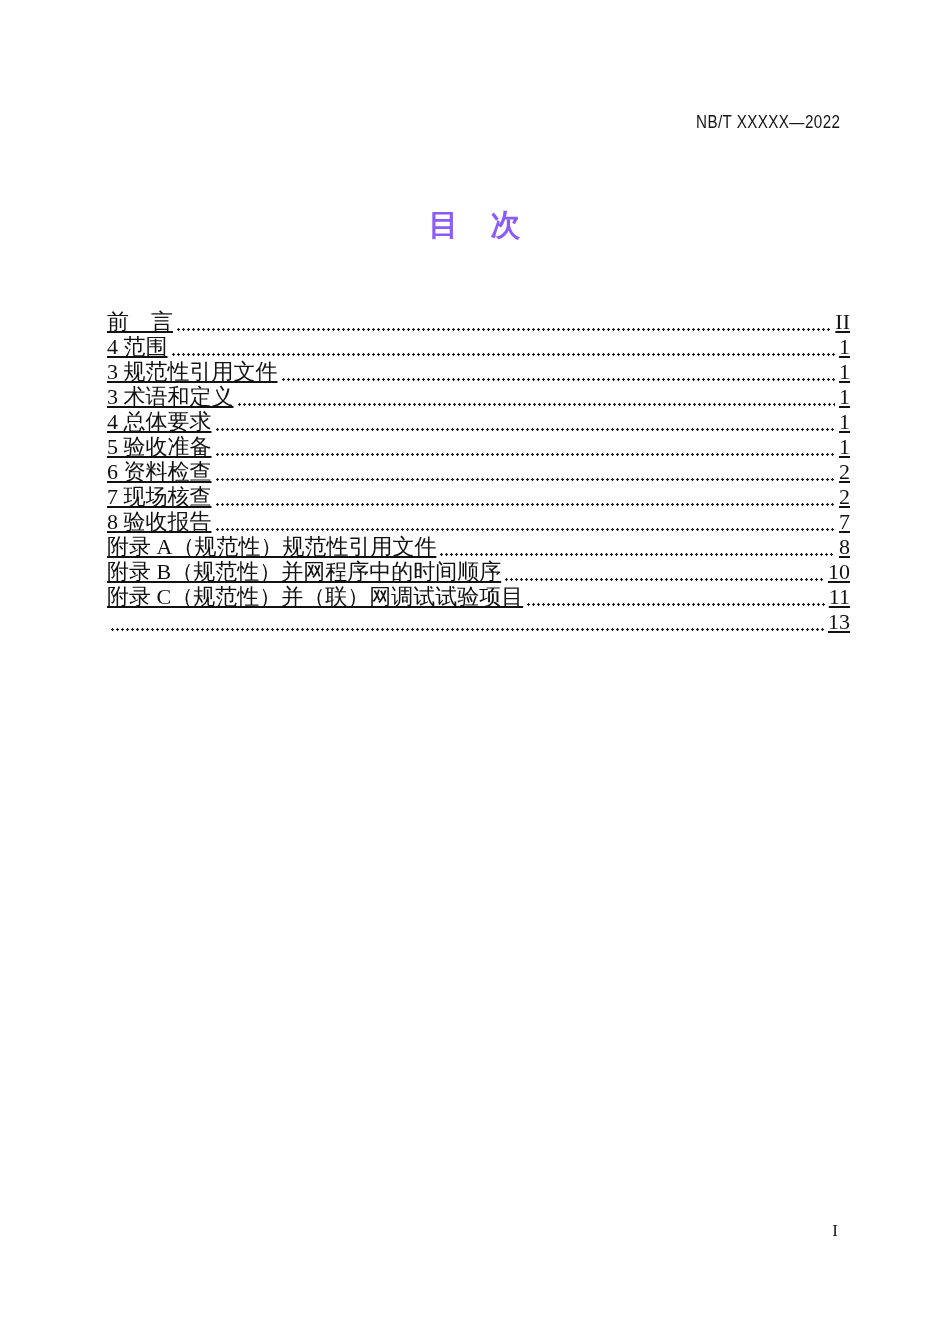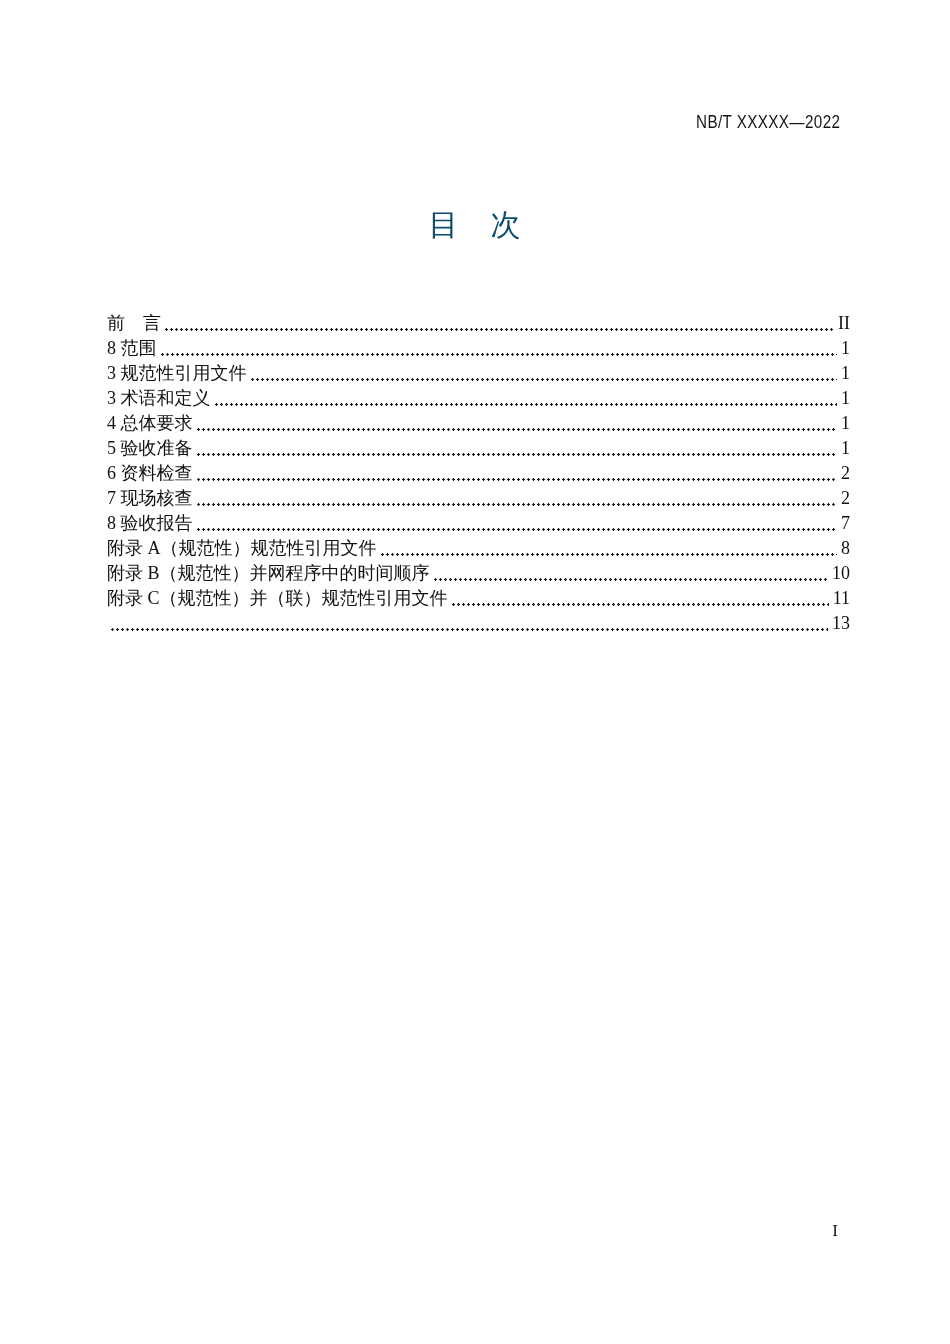--- a/index.html
+++ b/index.html
@@ -25,36 +25,37 @@
     white-space: nowrap;
     color: #161616;
   }
   .page-title {
     position: absolute;
     top: 205px;
     left: 0;
     width: 100%;
     text-align: center;
     font-family: "Liberation Sans", "DejaVu Sans", sans-serif;
-    font-weight: normal;
+    font-weight: bold;
     font-size: 30px;
     letter-spacing: 1px;
-    color: #0c4a6e;
+    color: #8b5cf6;
   }
   .toc {
     position: absolute;
     left: 107px;
     right: 100px;
     top: 310px;
   }
   .toc-row {
     display: flex;
     align-items: flex-end;
     height: 25px;
-    font-size: 18px;
+    font-size: 22px;
+    text-decoration: underline;
   }
   .toc-label {
     white-space: pre;
     line-height: 1.2;
     flex: none;
   }
   .toc-dots {
     flex: 1 1 auto;
     height: 100%;
     position: relative;
@@ -93,21 +94,21 @@
 
 <div class="page-title">目　次</div>
 
 <div class="toc" id="toc-list">
     <div class="toc-row">
       <span class="toc-label">前　言</span>
       <span class="toc-dots"></span>
       <span class="toc-page">II</span>
     </div>
     <div class="toc-row">
-      <span class="toc-label">8 范围</span>
+      <span class="toc-label">4 范围</span>
       <span class="toc-dots"></span>
       <span class="toc-page">1</span>
     </div>
     <div class="toc-row">
       <span class="toc-label">3 规范性引用文件</span>
       <span class="toc-dots"></span>
       <span class="toc-page">1</span>
     </div>
     <div class="toc-row">
       <span class="toc-label">3 术语和定义</span>
@@ -143,21 +144,21 @@
       <span class="toc-label">附录 A（规范性）规范性引用文件</span>
       <span class="toc-dots"></span>
       <span class="toc-page">8</span>
     </div>
     <div class="toc-row">
       <span class="toc-label">附录 B（规范性）并网程序中的时间顺序</span>
       <span class="toc-dots"></span>
       <span class="toc-page">10</span>
     </div>
     <div class="toc-row">
-      <span class="toc-label">附录 C（规范性）并（联）规范性引用文件</span>
+      <span class="toc-label">附录 C（规范性）并（联）网调试试验项目</span>
       <span class="toc-dots"></span>
       <span class="toc-page">11</span>
     </div>
     <div class="toc-row">
       <span class="toc-dots"></span>
       <span class="toc-page">13</span>
     </div>
   </div>
 
 <div class="footer-page-number">I</div>

